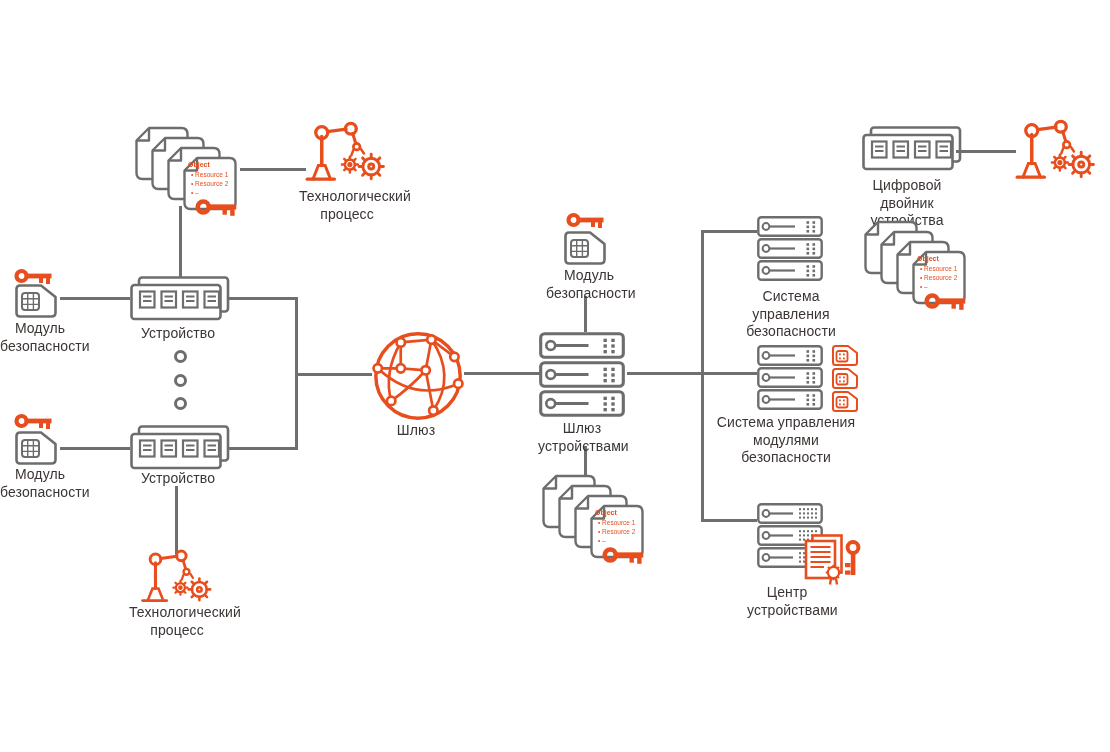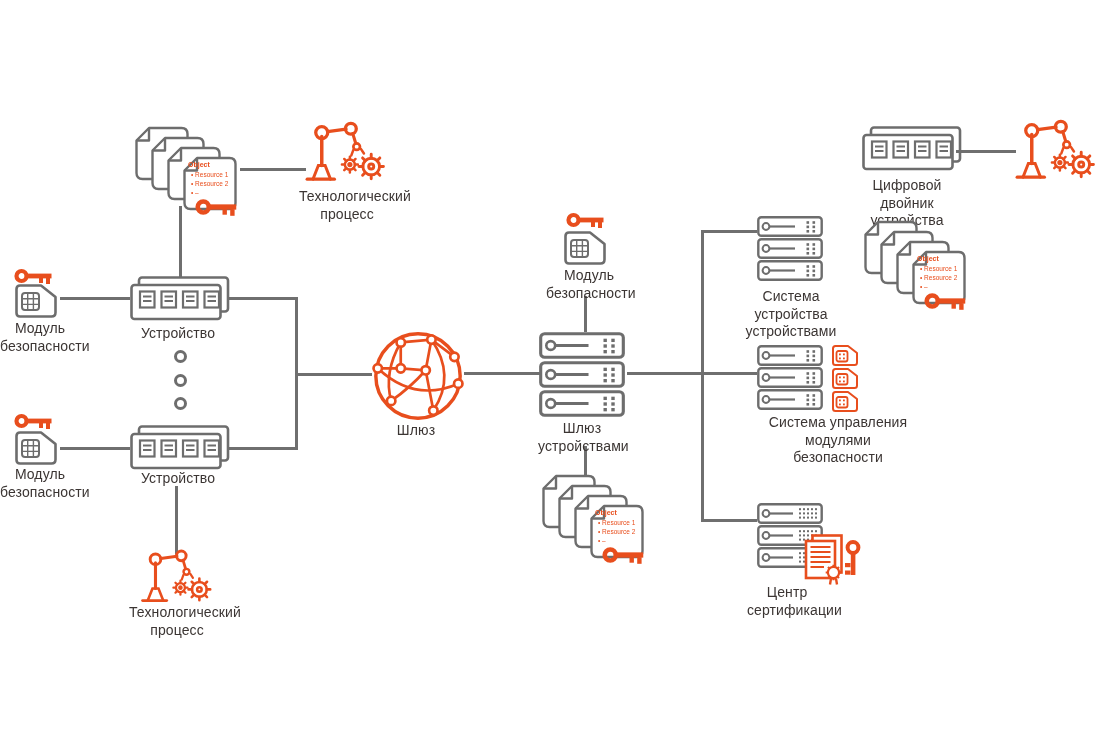--- a/index.html
+++ b/index.html
@@ -302,21 +302,21 @@
     <svg class="ic gray" style="left:0;top:0" width="66" height="21">
         <use href="#ic-server"></use>
       </svg>
     <svg class="ic gray" style="left:0;top:22px" width="66" height="21">
         <use href="#ic-server"></use>
       </svg>
     <svg class="ic gray" style="left:0;top:44px" width="66" height="21">
         <use href="#ic-server"></use>
       </svg>
   </div>
-  <div class="lbl" style="left:731px;top:288px;width:120px">Система устройства устройствами</div>
+  <div class="lbl" style="left:731px;top:288px;width:120px">Система управления безопасности</div>
 
   <div class="stack" style="left:757px;top:345px;width:66px;height:65px">
     <svg class="ic gray" style="left:0;top:0" width="66" height="21">
         <use href="#ic-server"></use>
       </svg>
     <svg class="ic gray" style="left:0;top:22px" width="66" height="21">
         <use href="#ic-server"></use>
       </svg>
     <svg class="ic gray" style="left:0;top:44px" width="66" height="21">
         <use href="#ic-server"></use>
@@ -324,37 +324,37 @@
   </div>
   <svg class="ic orange" style="left:832px;top:345px" width="26" height="21">
       <use href="#ic-sim-s"></use>
     </svg>
   <svg class="ic orange" style="left:832px;top:368px" width="26" height="21">
       <use href="#ic-sim-s"></use>
     </svg>
   <svg class="ic orange" style="left:832px;top:391px" width="26" height="21">
       <use href="#ic-sim-s"></use>
     </svg>
-  <div class="lbl" style="left:768px;top:414px;width:140px">Система управления модулями безопасности</div>
+  <div class="lbl" style="left:716px;top:414px;width:140px">Система управления модулями безопасности</div>
 
   <div class="stack" style="left:757px;top:503px;width:66px;height:65px">
     <svg class="ic gray" style="left:0;top:0" width="66" height="21">
         <use href="#ic-server-d"></use>
       </svg>
     <svg class="ic gray" style="left:0;top:22px" width="66" height="21">
         <use href="#ic-server-d"></use>
       </svg>
     <svg class="ic gray" style="left:0;top:44px" width="66" height="21">
         <use href="#ic-server-d"></use>
       </svg>
   </div>
   <svg class="ic orange" style="left:804px;top:534px" width="60" height="52">
       <use href="#ic-cert"></use>
     </svg>
-  <div class="lbl" style="left:747px;top:584px;width:80px">Центр сертификации</div>
+  <div class="lbl" style="left:747px;top:584px;width:80px">Центр устройствами</div>
 
   <svg class="ic gray" style="left:862px;top:126px" width="100" height="46">
       <use href="#ic-device"></use>
     </svg>
   <div class="lbl" style="left:852px;top:177px;width:110px">Цифровой двойник устройства</div>
   <svg class="ic orange" style="left:1014px;top:118px" width="84" height="64">
       <use href="#ic-robot"></use>
     </svg>
 
   <div class="doc-stack" style="left:862px;top:220px">

